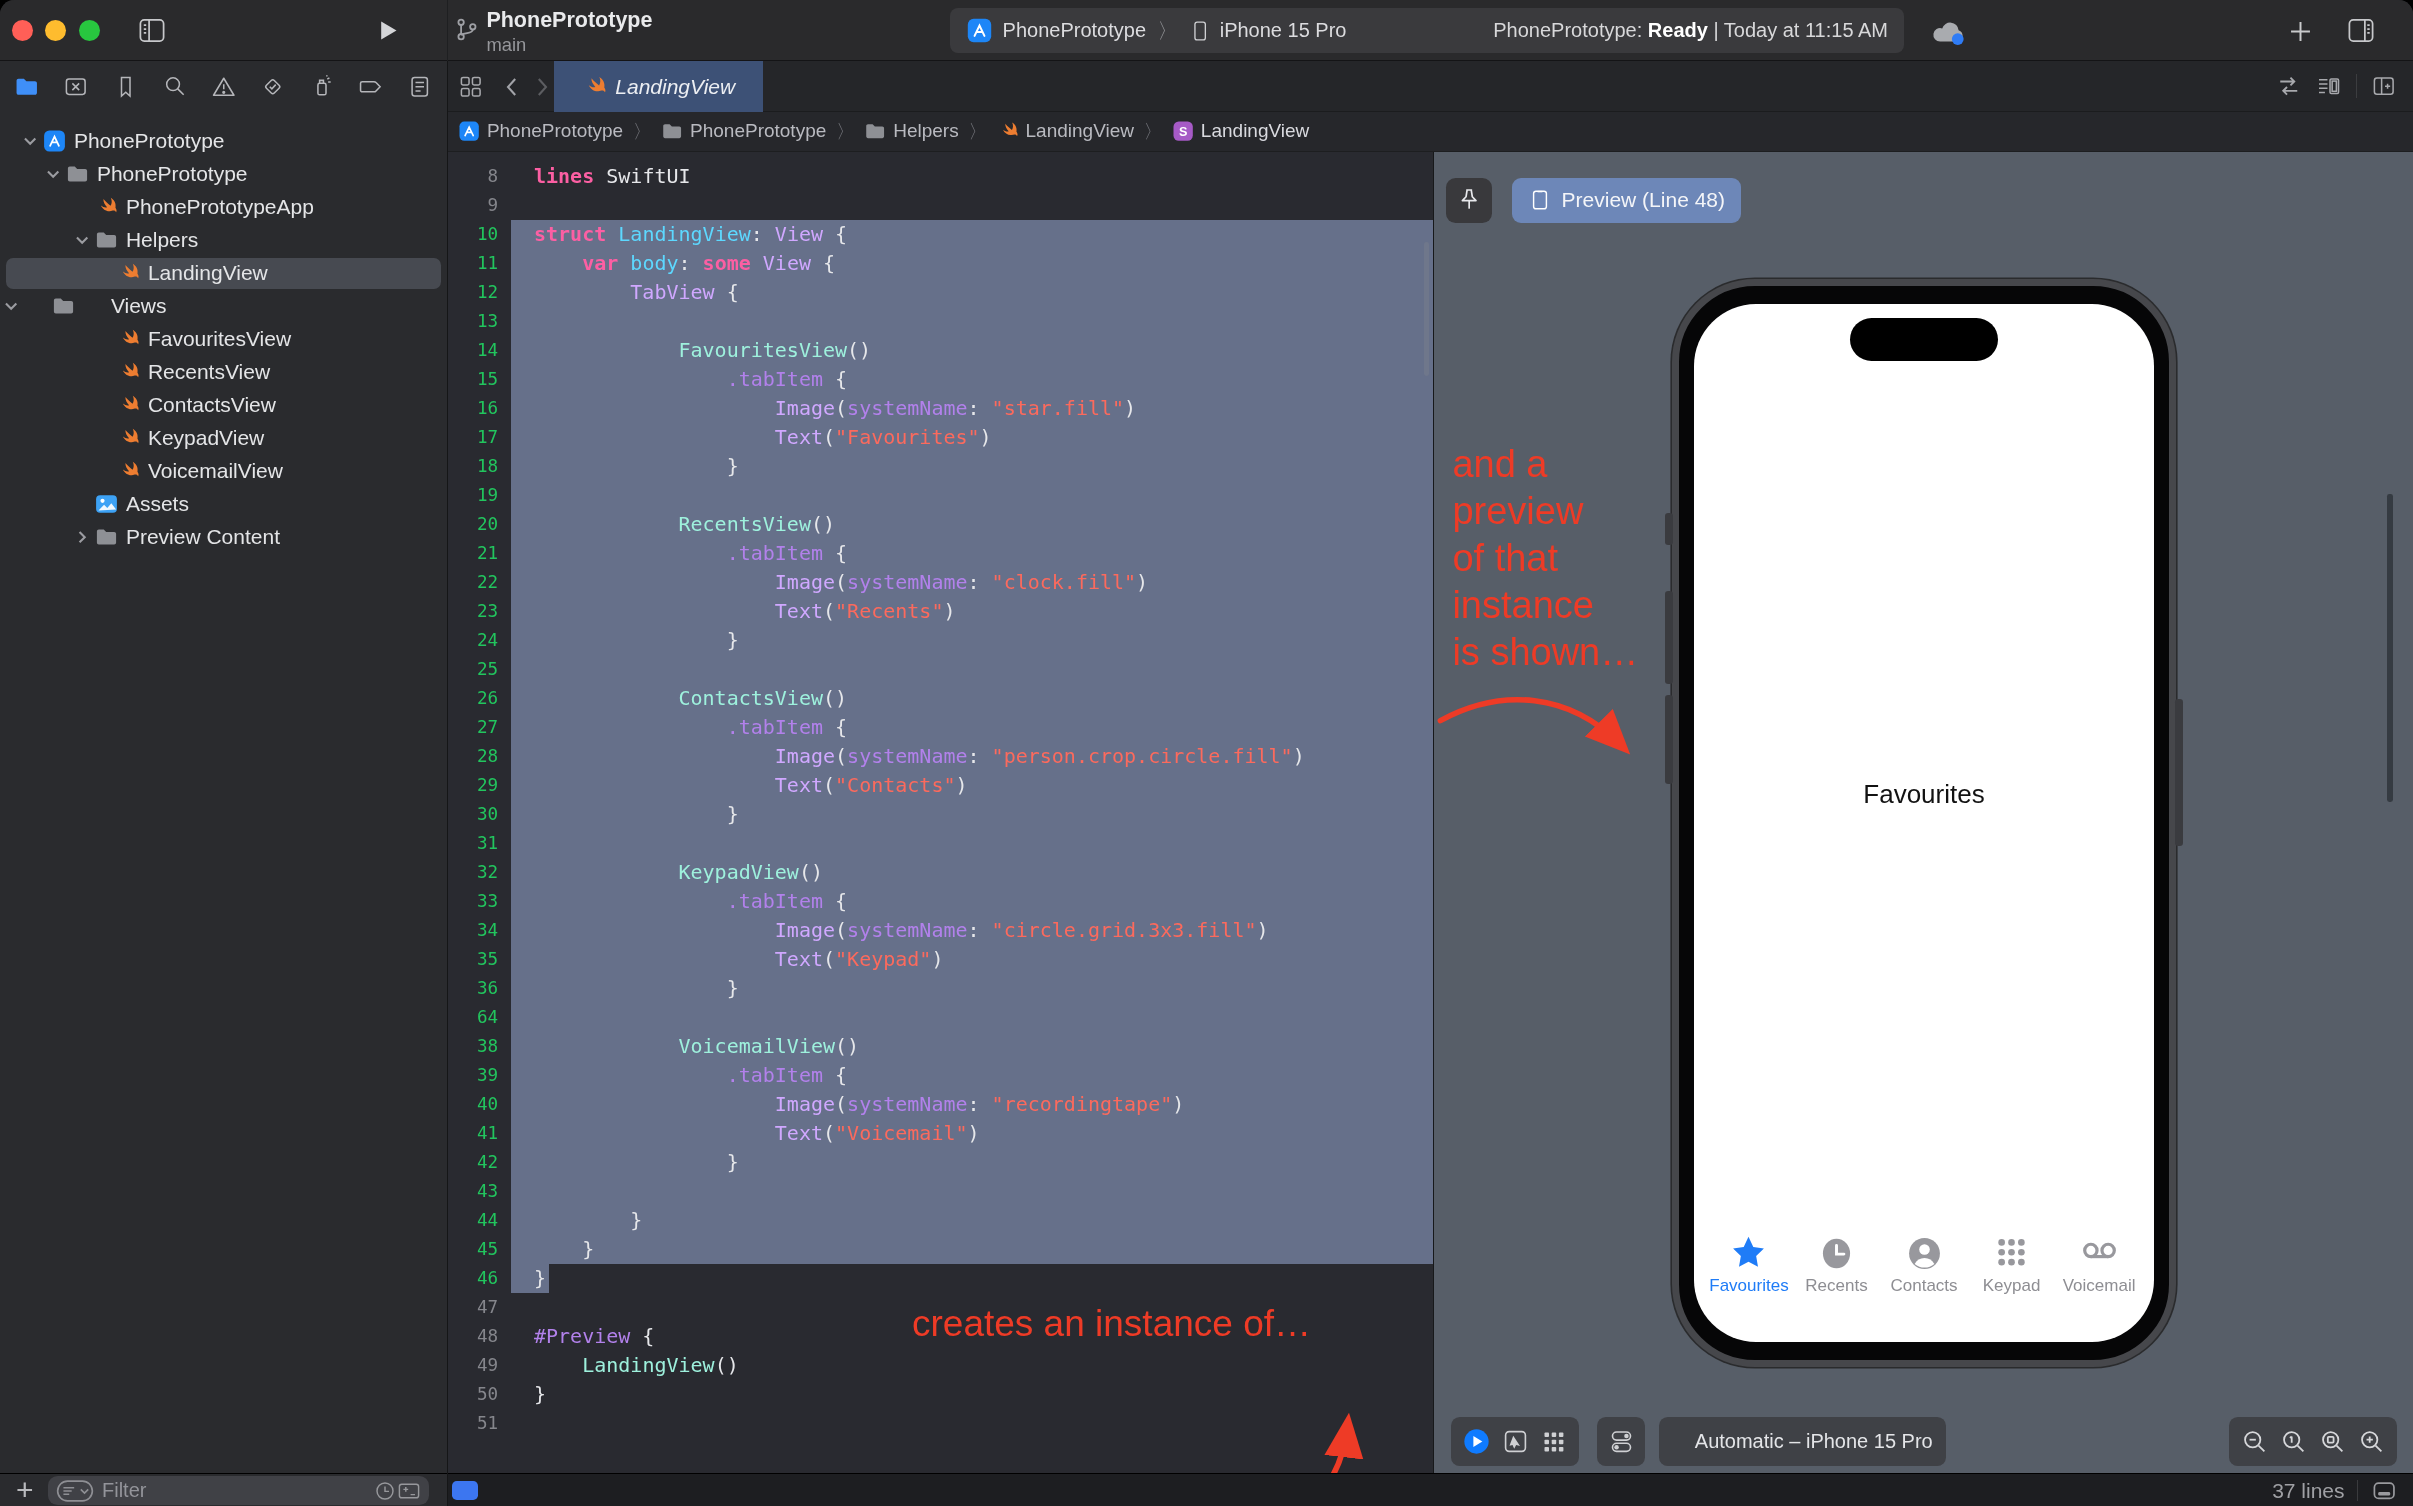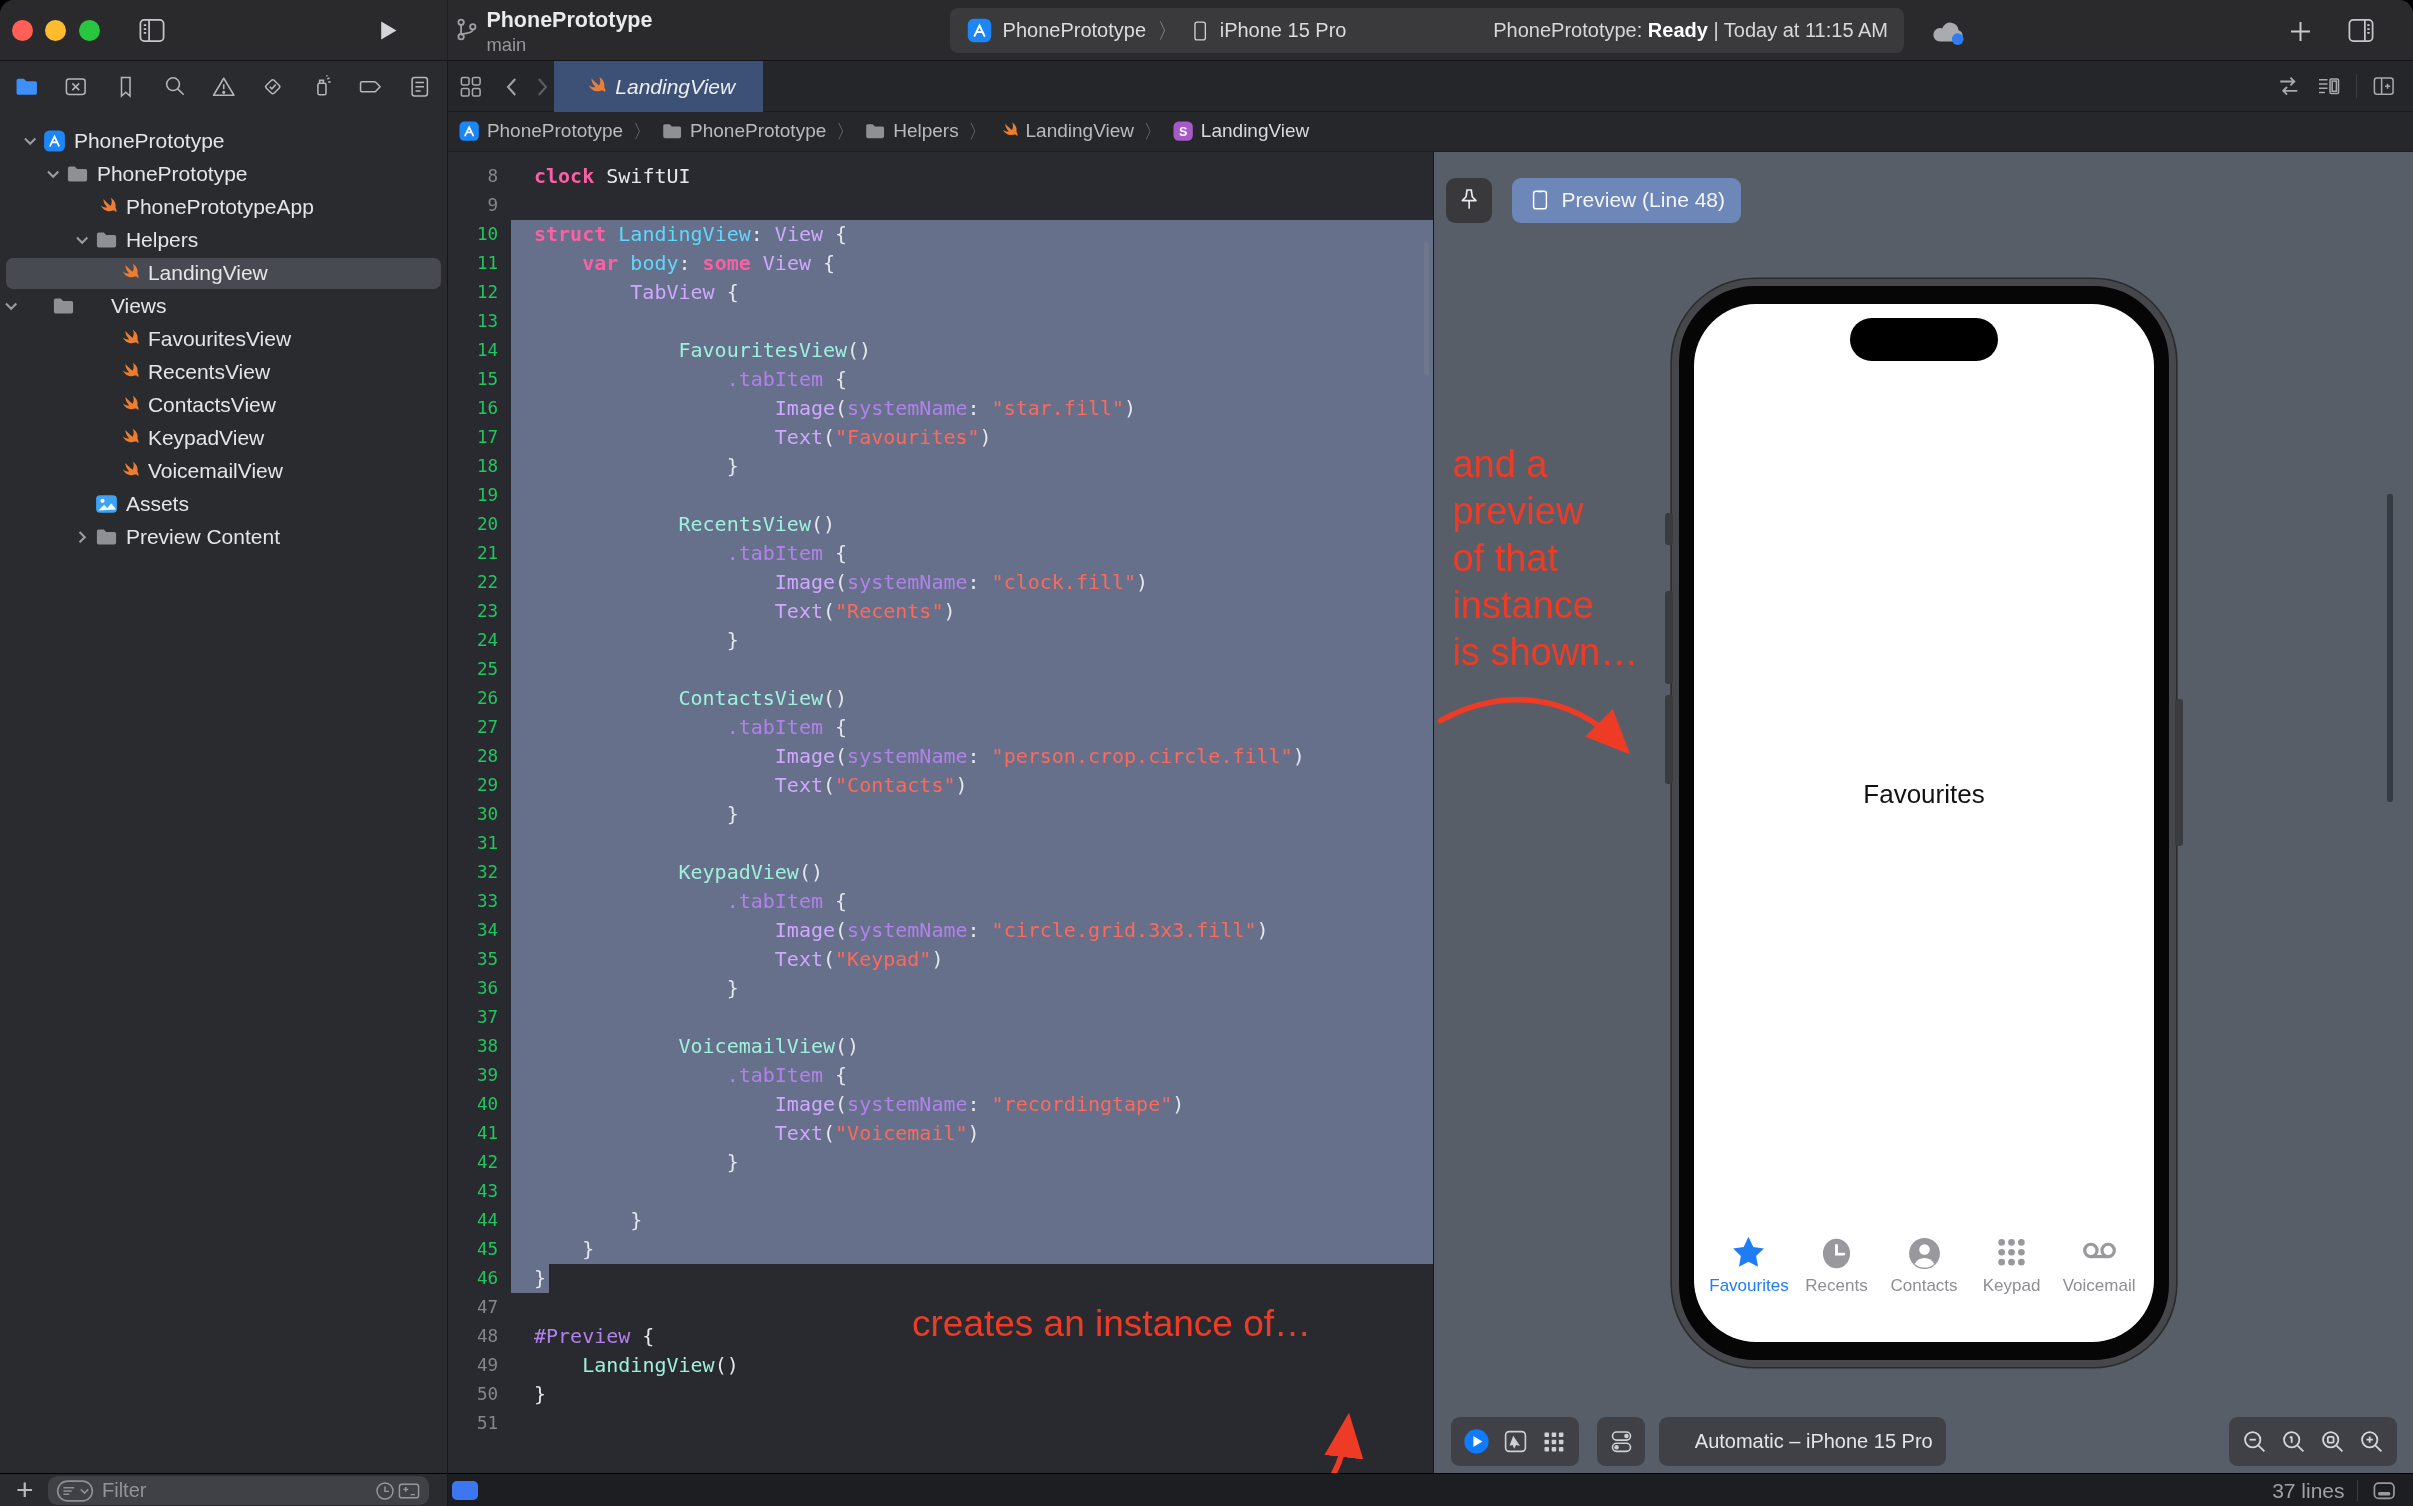--- a/index.html
+++ b/index.html
@@ -488,21 +488,21 @@
           </svg></span>
         <span class="bc-label">LandingView</span>
       </div>
     </div>
 
   <div id="editor" class="abs">
     <div id="codelines">
         <div class="cline">
           <span class="ln">8</span>
           <div class="cw">
-            <pre><span class="tok-k">clock</span><span class="tok-p"> SwiftUI</span></pre>
+            <pre><span class="tok-k">lines</span><span class="tok-p"> SwiftUI</span></pre>
           </div>
         </div>
         <div class="cline">
           <span class="ln">9</span>
           <div class="cw">
             <pre></pre>
           </div>
         </div>
         <div class="cline s1">
           <span class="ln">10</span>
@@ -660,21 +660,21 @@
             <pre><span class="tok-p">                    </span><span class="tok-t">Text</span><span class="tok-p">(</span><span class="tok-s">"Keypad"</span><span class="tok-p">)</span></pre>
           </div>
         </div>
         <div class="cline s1">
           <span class="ln">36</span>
           <div class="cw">
             <pre><span class="tok-p">                }</span></pre>
           </div>
         </div>
         <div class="cline s1">
-          <span class="ln">37</span>
+          <span class="ln">64</span>
           <div class="cw">
             <pre></pre>
           </div>
         </div>
         <div class="cline s1">
           <span class="ln">38</span>
           <div class="cw">
             <pre><span class="tok-p">            </span><span class="tok-m2">VoicemailView</span><span class="tok-p">()</span></pre>
           </div>
         </div>

